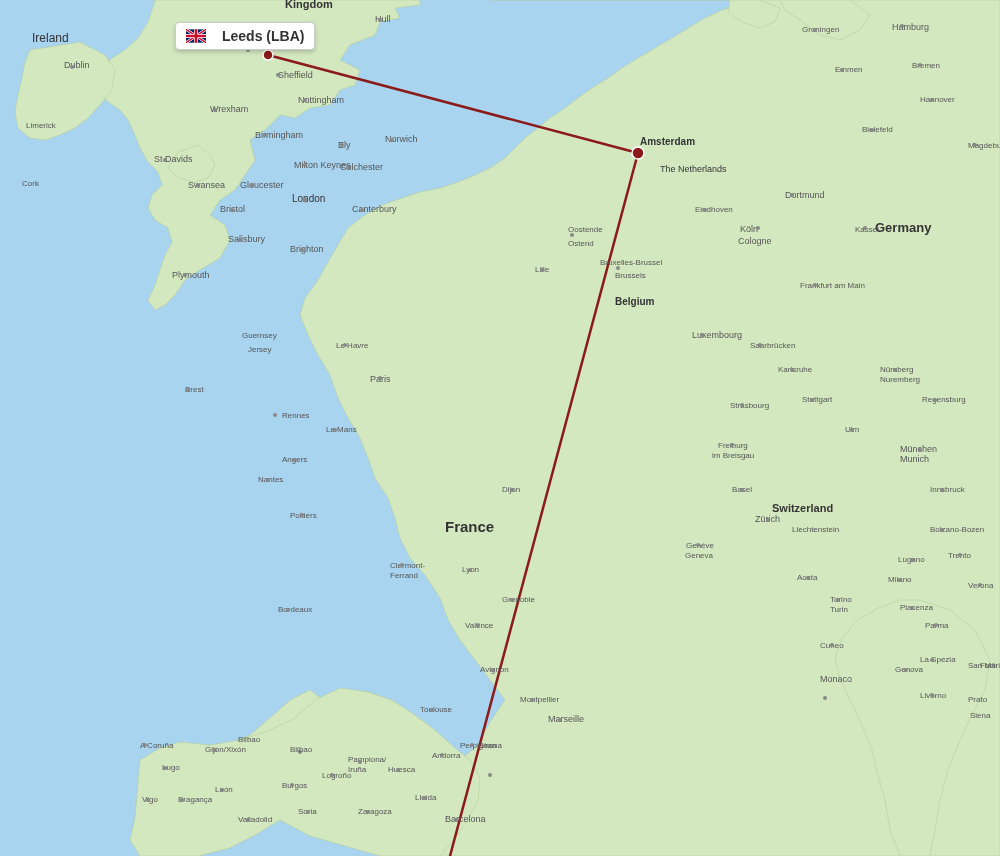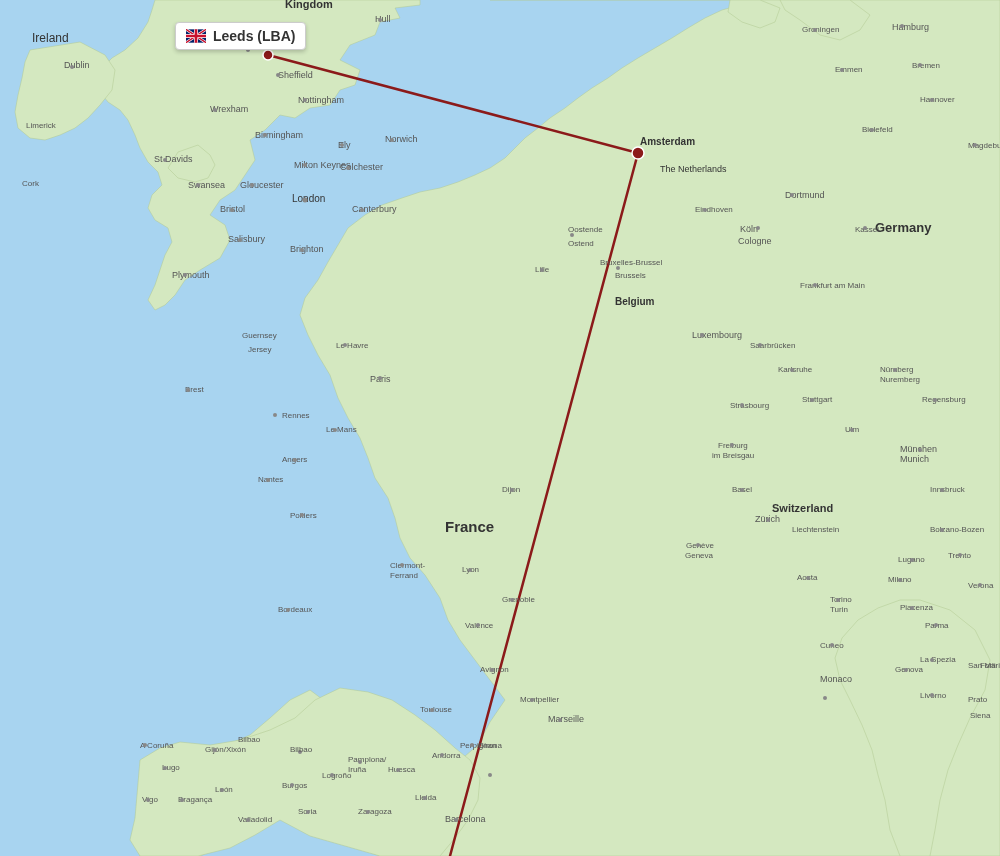--- a/index.html
+++ b/index.html
@@ -27,21 +27,21 @@
       left: 175px;
       background: white;
       border: 1px solid #ccc;
       border-radius: 4px;
       padding: 5px 10px;
       font-size: 14px;
       font-weight: bold;
       color: #333;
       display: flex;
       align-items: center;
-      gap: 7px;
+      gap: 16px;
       box-shadow: 0 2px 4px rgba(0,0,0,0.2);
       white-space: nowrap;
     }
 
     .flag-uk {
       width: 20px;
       height: 14px;
       display: inline-block;
     }
   </style>

